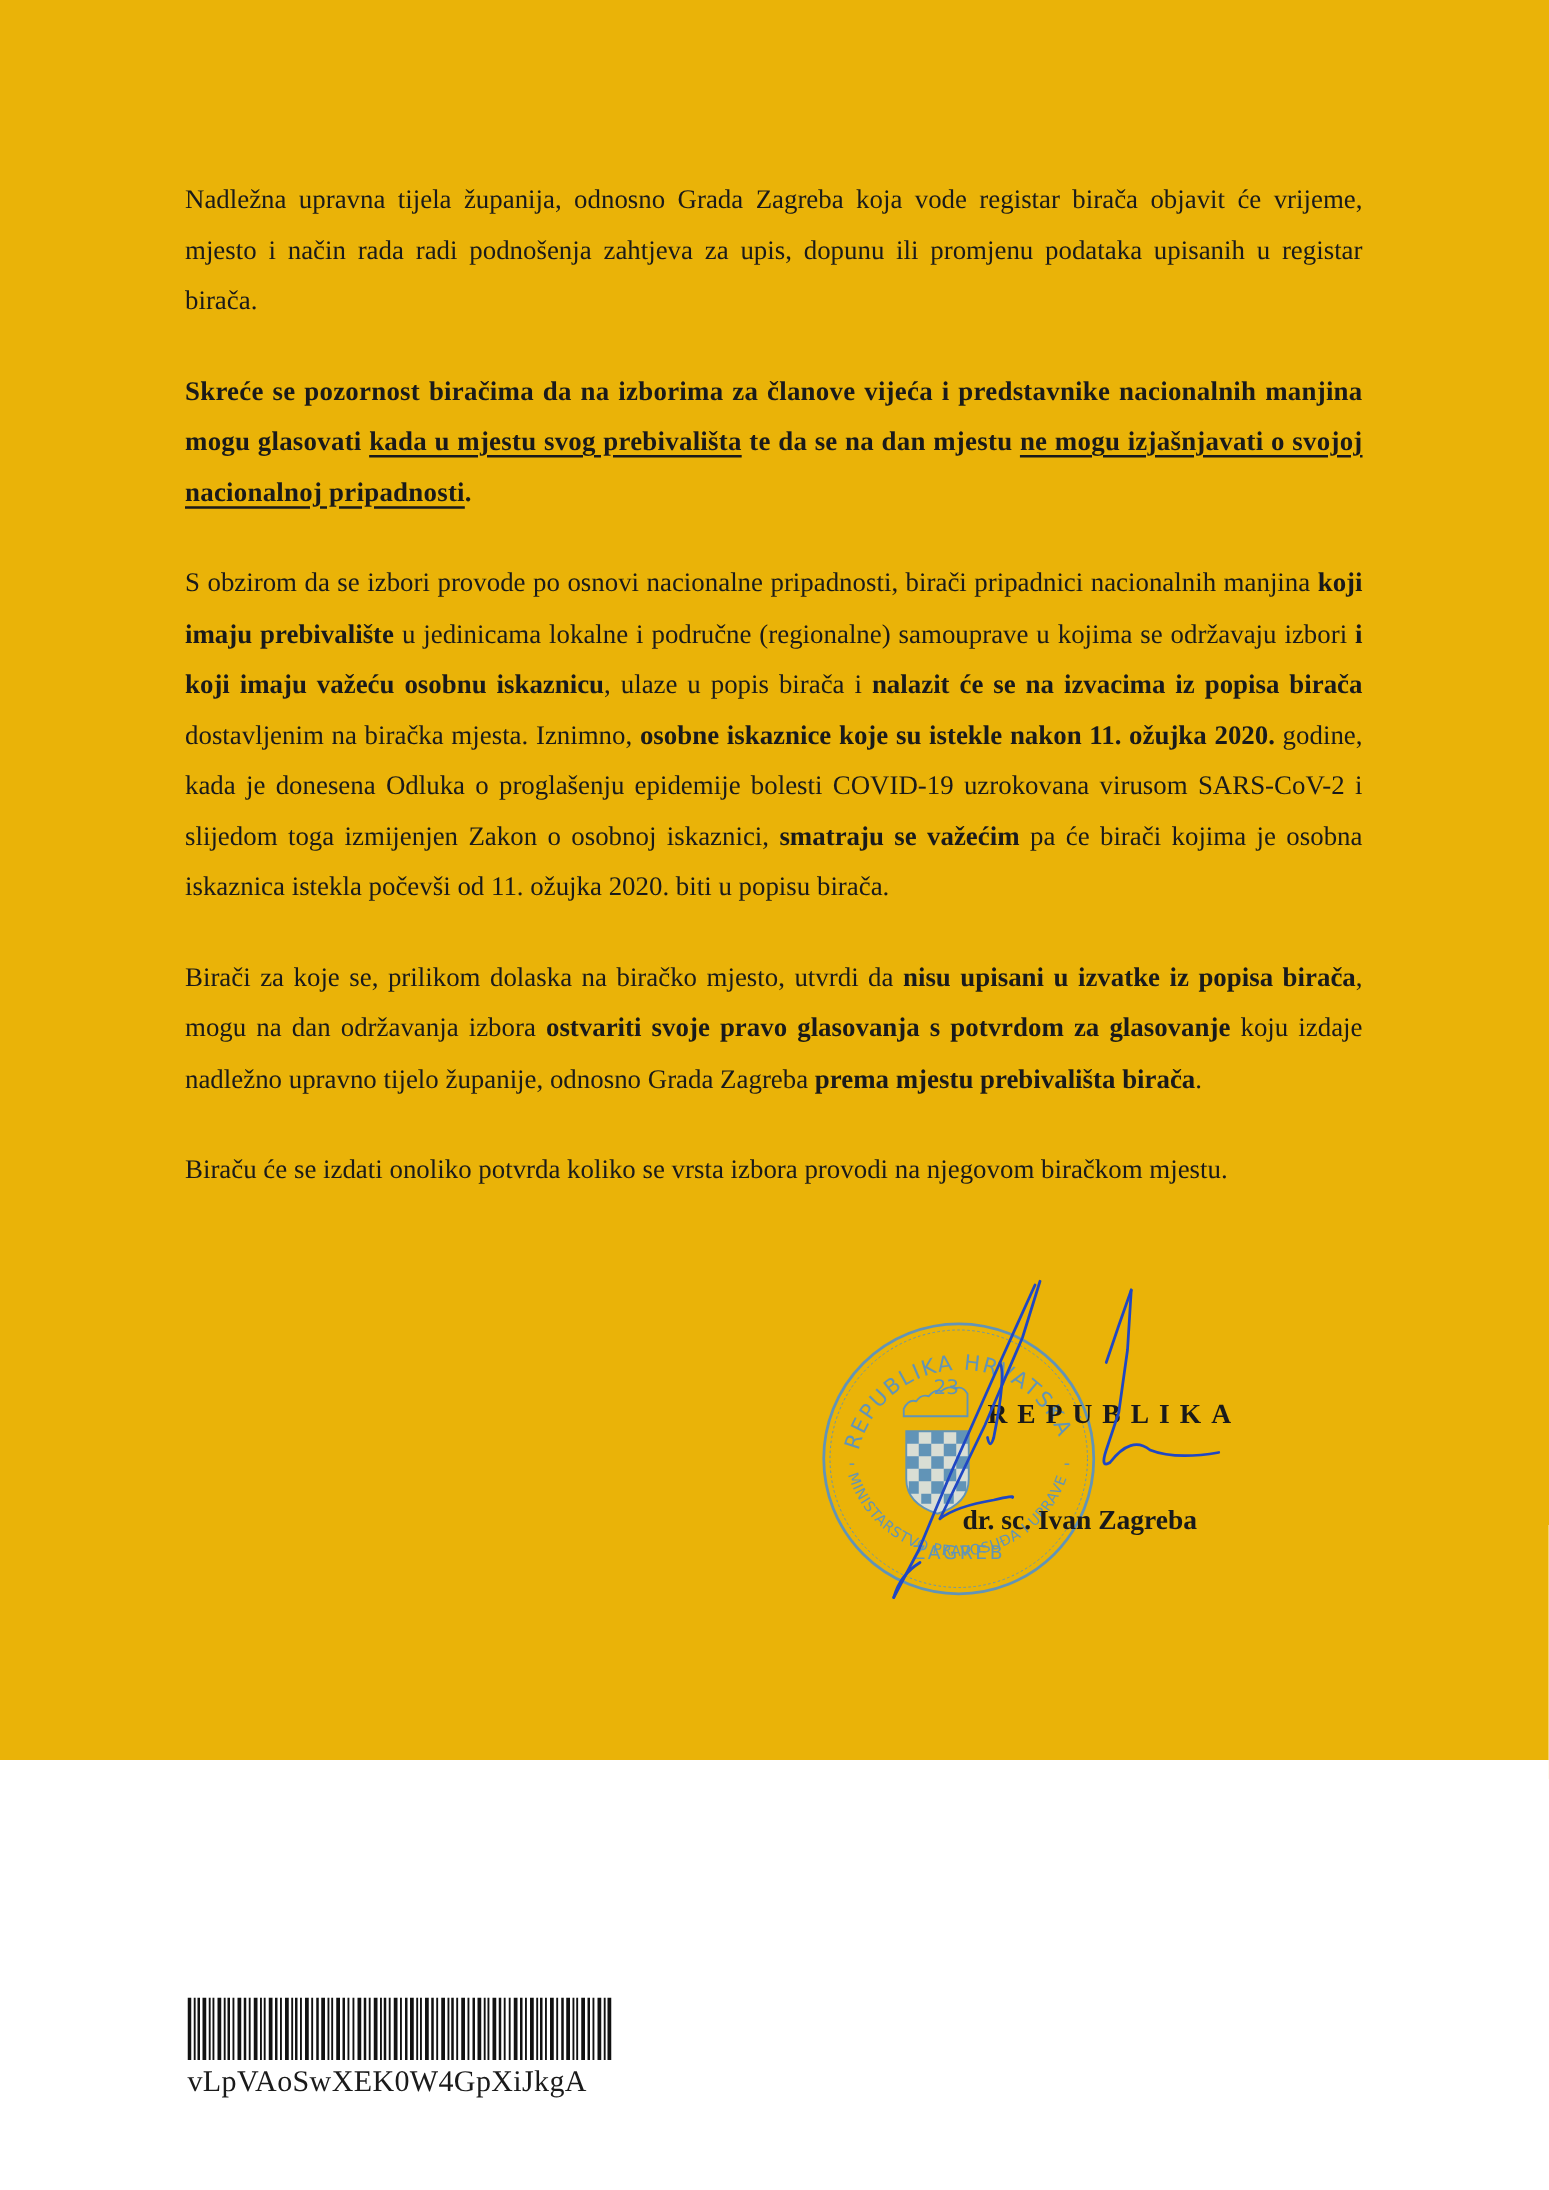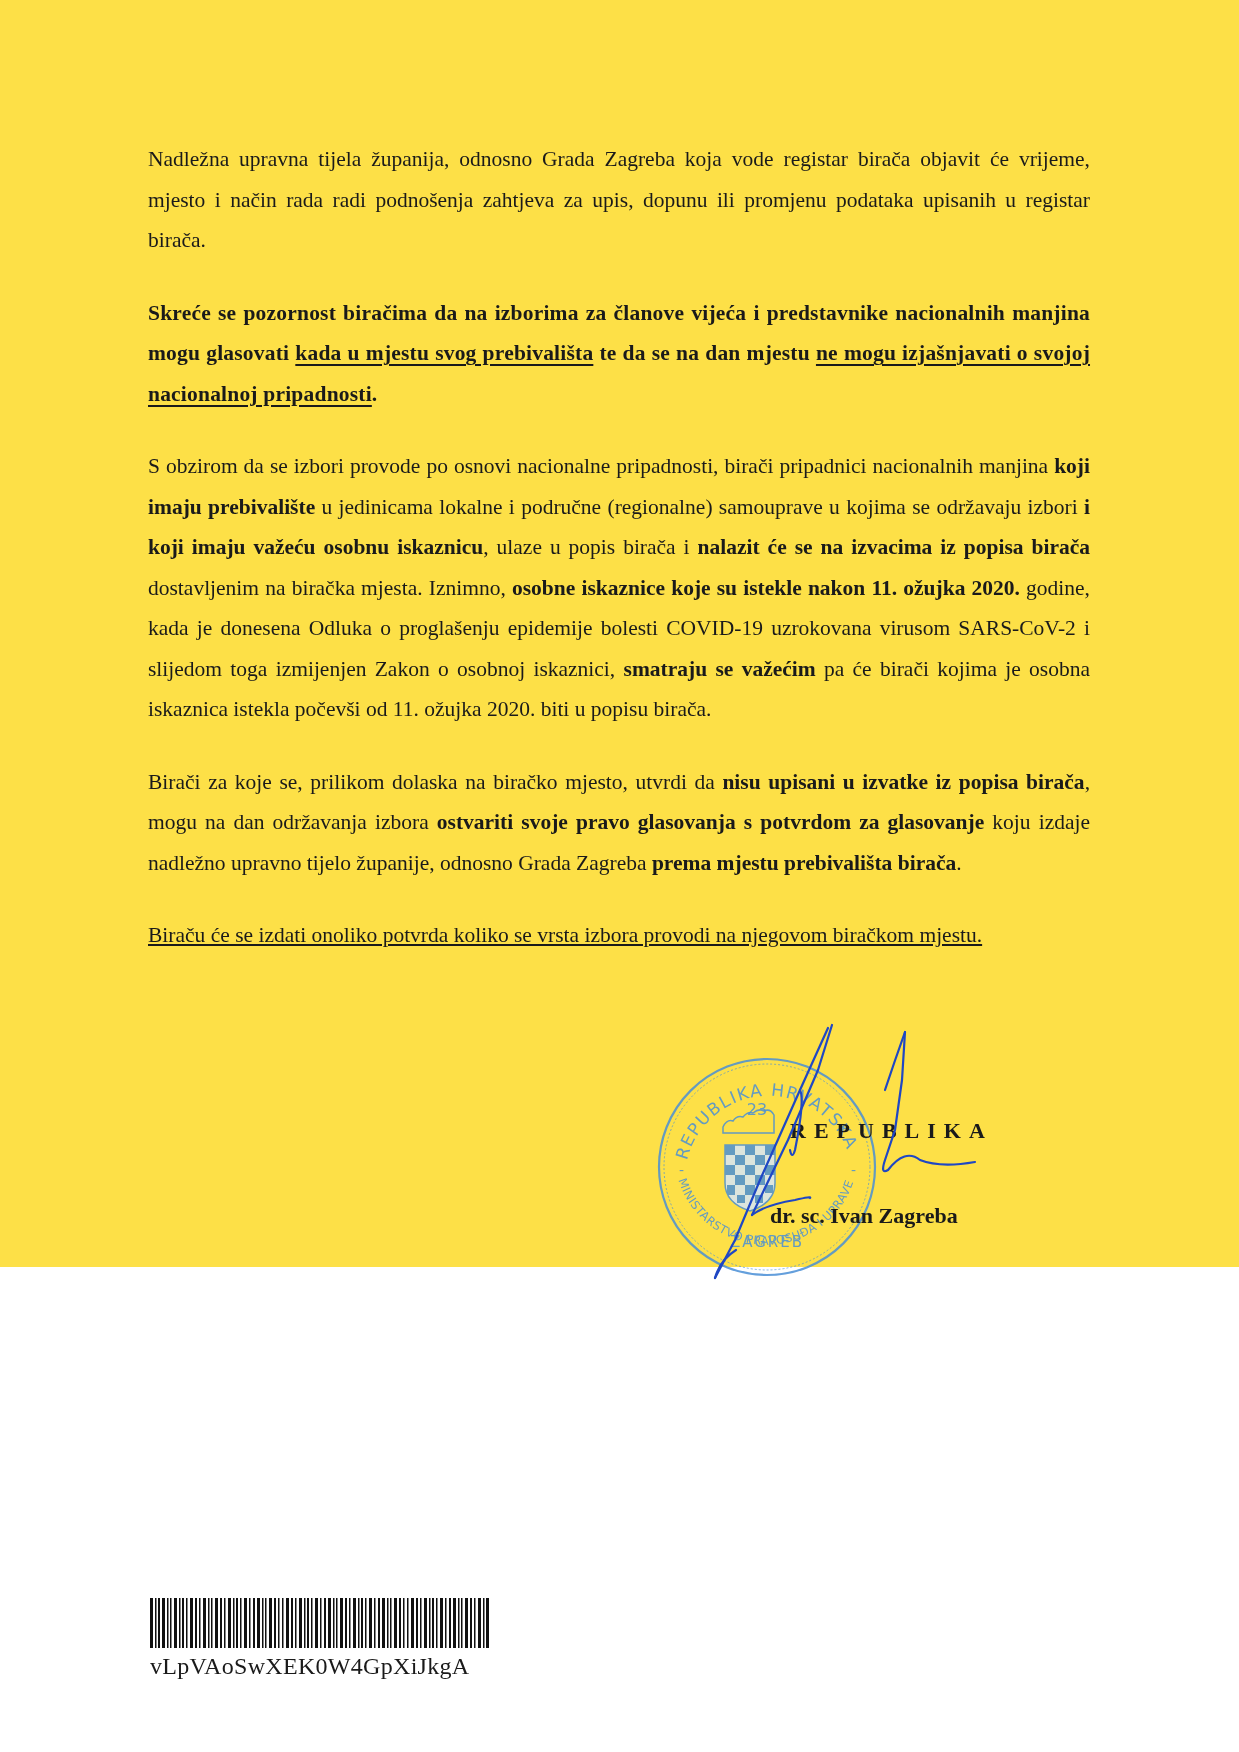--- a/index.html
+++ b/index.html
@@ -1,28 +1,28 @@
 <!DOCTYPE html>
 <html><head>
 <meta charset="utf-8">
 <style>
   html, body { margin: 0; padding: 0; background: #ffffff; }
   body { width: 1239px; height: 1752px; position: relative; overflow: hidden; }
   .page {
-    position: absolute; left: 0; top: 0; width: 1239px; height: 1267px;
-    background: #fde047;
+    position: absolute; left: 0; top: 0; width: 1239px; height: 1408px;
+    background: #eab308;
   }
   .body-text {
     position: absolute; left: 148px; top: 139px; width: 942px;
     font-family: "Liberation Serif", "DejaVu Serif", serif;
     font-size: 21.5px; line-height: 40.5px; color: #1a1a1a;
     text-align: justify;
   }
   .para { margin: 0 0 32px 0; }
-  .para.tight-bottom { margin-bottom: 0; text-decoration: underline; }
+  .para.tight-bottom { margin-bottom: 0; }
   .b { font-weight: bold; }
   .u { text-decoration: underline; text-decoration-thickness: 2px; text-underline-offset: 4px; }
   .para2 { letter-spacing: 0.2px; }
 
   .signature-block {
     position: absolute; left: 790px; top: 1118px; width: 320px;
     font-family: "Liberation Serif", "DejaVu Serif", serif; color: #1a1a1a;
   }
   .title-line {
     position: absolute; left: 0; top: 0;

